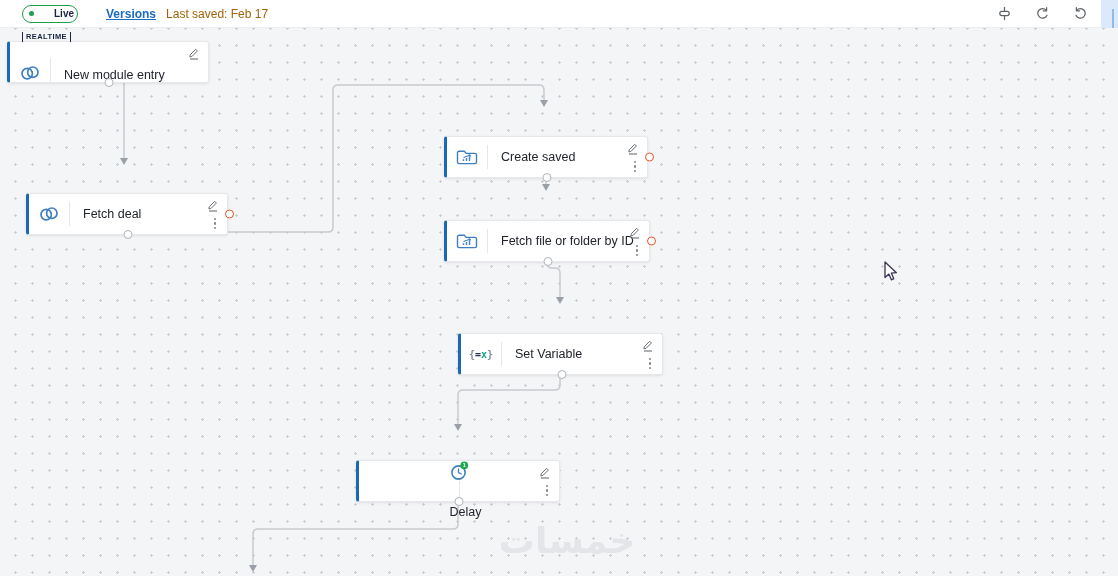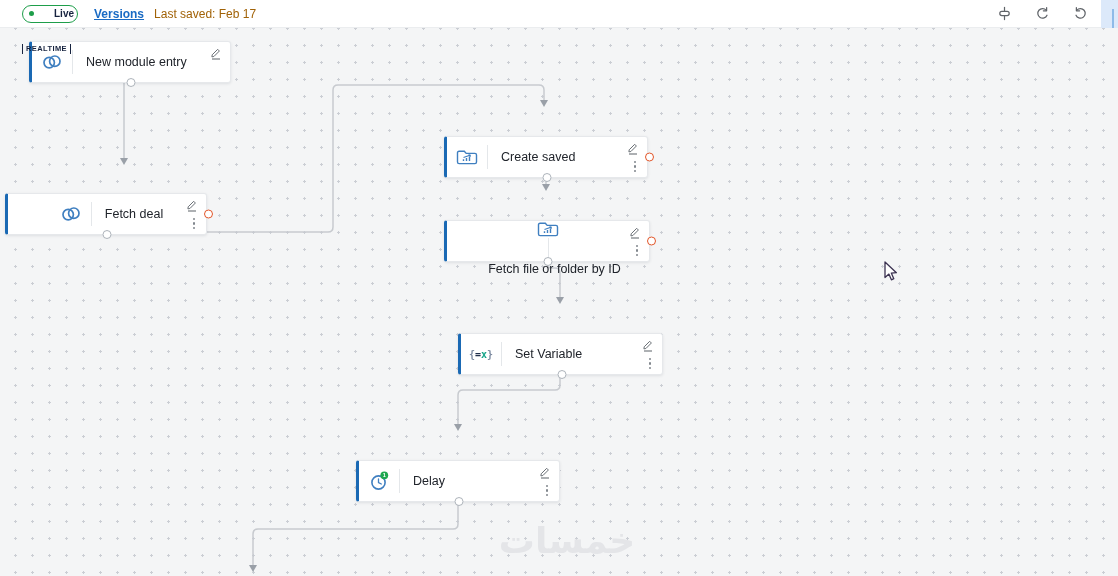--- a/index.html
+++ b/index.html
@@ -17,21 +17,21 @@
     padding-left:22px;z-index:20;
   }
   .live-pill{
     display:inline-flex;align-items:center;gap:20px;
     border:1px solid #1e9e4a;border-radius:9px;
     padding:1px 3px 1px 6px;height:14px;background:#fff;cursor:pointer;
   }
   .live-dot{width:5px;height:5px;border-radius:50%;background:#1e9e4a;}
   .live-txt{font-size:10px;color:#17233f;font-weight:600;line-height:1;}
   .versions-link{
-    margin-left:16px;font-size:12px;color:#1a6bc4;
+    margin-left:28px;font-size:12px;color:#1a6bc4;
     text-decoration:underline;font-weight:600;cursor:pointer;
   }
   .saved-txt{margin-left:10px;font-size:12px;color:#a16207;}
   .topbar-right{margin-left:auto;display:flex;align-items:center;gap:22px;margin-right:30px;}
   .hbtn{width:16px;height:16px;display:flex;align-items:center;justify-content:center;cursor:pointer;}
   .hbtn svg{stroke:#5f6368;fill:none;stroke-width:1.3;stroke-linecap:round;stroke-linejoin:round;}
   .flip{transform:scaleX(-1);}
   .corner-frag{
     position:absolute;right:0;top:0;width:17px;height:28px;
     background:#dce9fa;
@@ -72,21 +72,21 @@
     position:absolute;right:-7px;top:50%;transform:translateY(-50%);
     width:9px;height:9px;background:#fff;border:1.5px solid #e2572b;
     border-radius:50%;box-sizing:border-box;cursor:pointer;z-index:4;
   }
   .varicon{font-family:"DejaVu Sans Mono",monospace;font-size:10px;font-weight:bold;letter-spacing:0;}
   .vb{color:#7c8aa0;}
   .veq{color:#22304d;}
   .vx{color:#18a58a;}
 
   .realtime-tag{
-    position:absolute;left:22px;top:16px;z-index:5;
+    position:absolute;left:22px;top:4px;z-index:5;
     font-size:7.5px;font-weight:700;letter-spacing:.4px;color:#17233f;
     border-left:1.5px solid #17233f;border-right:1.5px solid #17233f;
     padding:0 3px;height:10px;line-height:10px;background:transparent;
   }
   .watermark{
     position:absolute;left:487px;top:492px;width:160px;z-index:2;
     font-size:36px;font-weight:bold;color:#e4e5e8;text-align:center;
     font-family:"DejaVu Sans", sans-serif;direction:rtl;user-select:none;
   }
   .cursor{position:absolute;left:884px;top:233px;z-index:30;pointer-events:none;}
@@ -145,39 +145,39 @@
 
     <path class="w" d="M560 348 V385 Q560 390 555 390 H463 Q458 390 458 395 V424"></path>
     <polygon class="ah" points="454,424 462,424 458,431"></polygon>
 
     <path class="w" d="M458 475 V524 Q458 529 453 529 H258 Q253 529 253 534 V565"></path>
     <polygon class="ah" points="249,565 257,565 253,572"></polygon>
   </svg>
 
   <div class="realtime-tag">REALTIME</div>
 
-  <div class="node" style="left:29px;top:13px;width:202px;">
+  <div class="node" style="left:7px;top:13px;width:202px;align-items:flex-end;">
     <div class="icon-box">
       <svg width="24" height="18" viewBox="0 0 24 18" fill="none" stroke="#3f7fc0" stroke-width="1.7">
         <circle cx="9.2" cy="9.6" r="5.2"></circle>
           <circle cx="14.8" cy="8.2" r="5.2"></circle>
       </svg>
     </div>
     <div class="vdiv"></div>
     <span class="nlabel">New module entry</span>
     <div class="pencil">
       <svg width="12" height="13" viewBox="0 0 12 13">
           <path d="M2.2 7.8 L7.7 2.3 L9.4 4 L3.9 9.5 L1.9 9.9 Z" fill="none" stroke="#6a7076" stroke-width="1"></path>
           <line x1="2" y1="12" x2="10" y2="12" stroke="#6a7076" stroke-width="1.1"></line>
         </svg>
     </div>
     <div class="port"></div>
   </div>
 
-  <div class="node" style="left:5px;top:165px;width:202px;justify-content:center;">
+  <div class="node" style="left:26px;top:165px;width:202px;">
     <div class="icon-box">
       <svg width="24" height="18" viewBox="0 0 24 18" fill="none" stroke="#3f7fc0" stroke-width="1.7">
         <circle cx="9.2" cy="9.6" r="5.2"></circle>
           <circle cx="14.8" cy="8.2" r="5.2"></circle>
       </svg>
     </div>
     <div class="vdiv"></div>
     <span class="nlabel">Fetch deal</span>
     <div class="pencil">
       <svg width="12" height="13" viewBox="0 0 12 13">
@@ -212,21 +212,21 @@
     </div>
     <div class="kebab">
         <span class="kdot"></span>
         <span class="kdot"></span>
         <span class="kdot"></span>
       </div>
     <div class="warnport"></div>
     <div class="port"></div>
   </div>
 
-  <div class="node" style="left:444px;top:192px;width:206px;flex-direction:column;">
+  <div class="node" style="left:444px;top:192px;width:206px;">
     <div class="icon-box">
       <svg width="22" height="17" viewBox="0 0 22 17" fill="none" stroke="#3f7fc0" stroke-width="1.4">
         <path d="M1.5 4 V13 a1.6 1.6 0 0 0 1.6 1.6 H18.9 a1.6 1.6 0 0 0 1.6 -1.6 V6 a1.6 1.6 0 0 0 -1.6 -1.6 H10.2 L8.3 2.2 H3.1 A1.6 1.6 0 0 0 1.5 4 Z"></path>
         <path d="M7.5 12 V10.2 M10.5 12 V9 M13.5 12 V7.6"></path>
         <path d="M7.5 8.6 L14.5 6 M14.5 6 l-2 -0.1 M14.5 6 l-0.6 1.8" stroke-width="1.1"></path>
       </svg>
     </div>
     <div class="vdiv"></div>
     <span class="nlabel">Fetch file or folder by ID</span>
     <div class="pencil">
@@ -257,21 +257,21 @@
         </svg>
     </div>
     <div class="kebab">
         <span class="kdot"></span>
         <span class="kdot"></span>
         <span class="kdot"></span>
       </div>
     <div class="port"></div>
   </div>
 
-  <div class="node" style="left:356px;top:432px;width:204px;">
+  <div class="node" style="left:356px;top:432px;width:204px;flex-direction:column;">
     <div class="icon-box">
       <svg width="21" height="20" viewBox="0 0 21 20">
         <circle cx="9.5" cy="11.5" r="6.6" fill="none" stroke="#3f7fc0" stroke-width="1.6"></circle>
         <path d="M9.5 8 V11.5 L12.3 13" fill="none" stroke="#3f7fc0" stroke-width="1.3" stroke-linecap="round"></path>
         <circle cx="15.3" cy="4.3" r="3.9" fill="#1fa84f"></circle>
         <text x="15.3" y="6.2" font-size="5.6" fill="#ffffff" text-anchor="middle" font-weight="bold">1</text>
       </svg>
     </div>
     <div class="vdiv"></div>
     <span class="nlabel">Delay</span>

